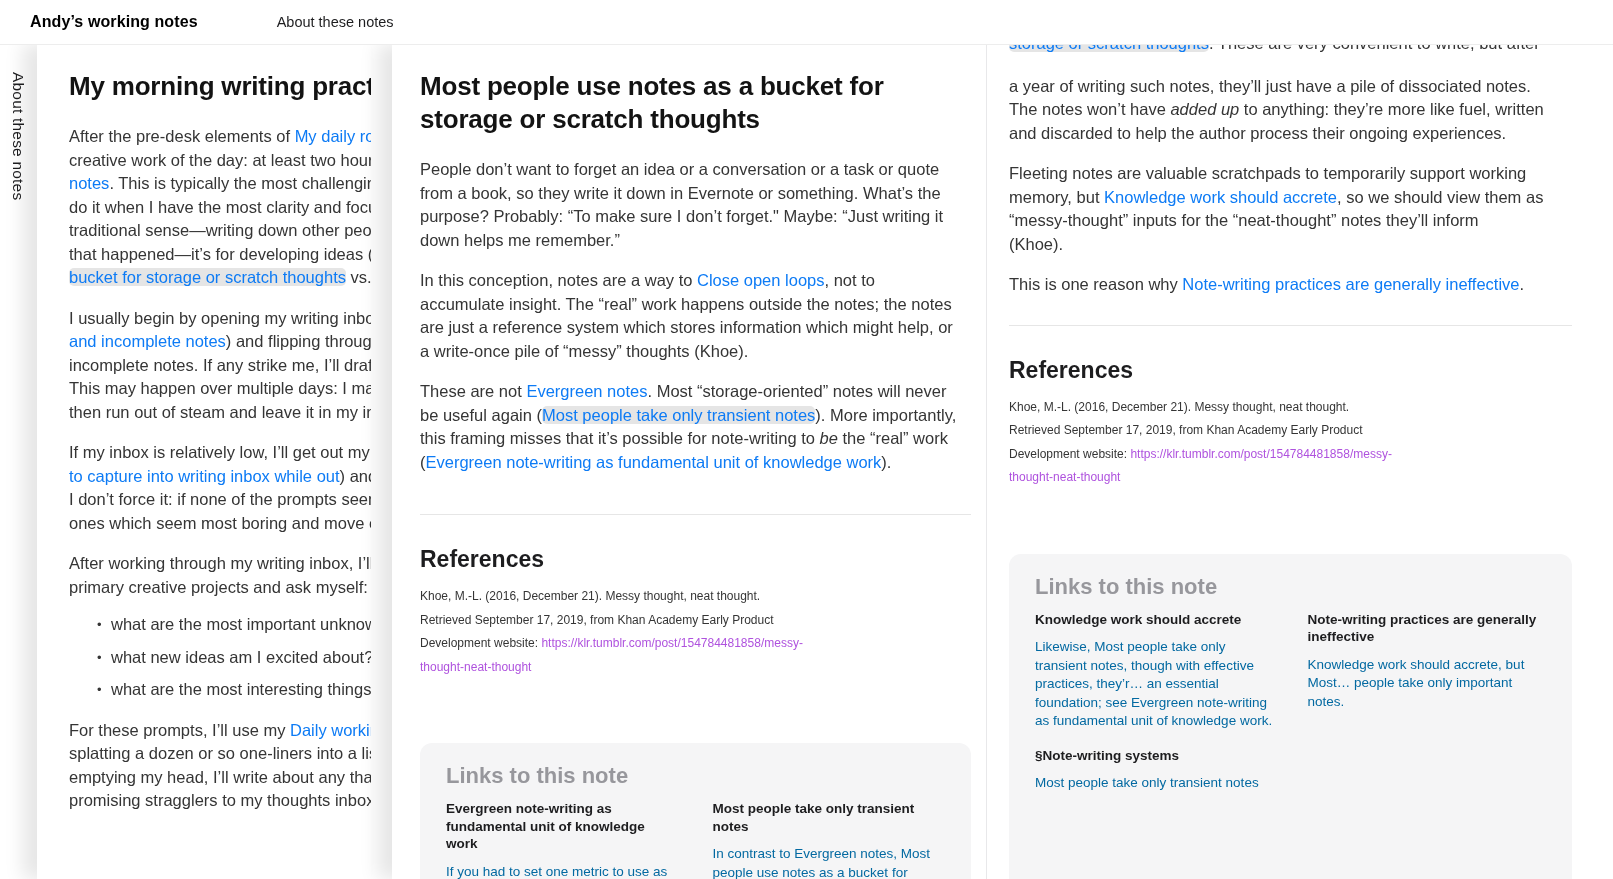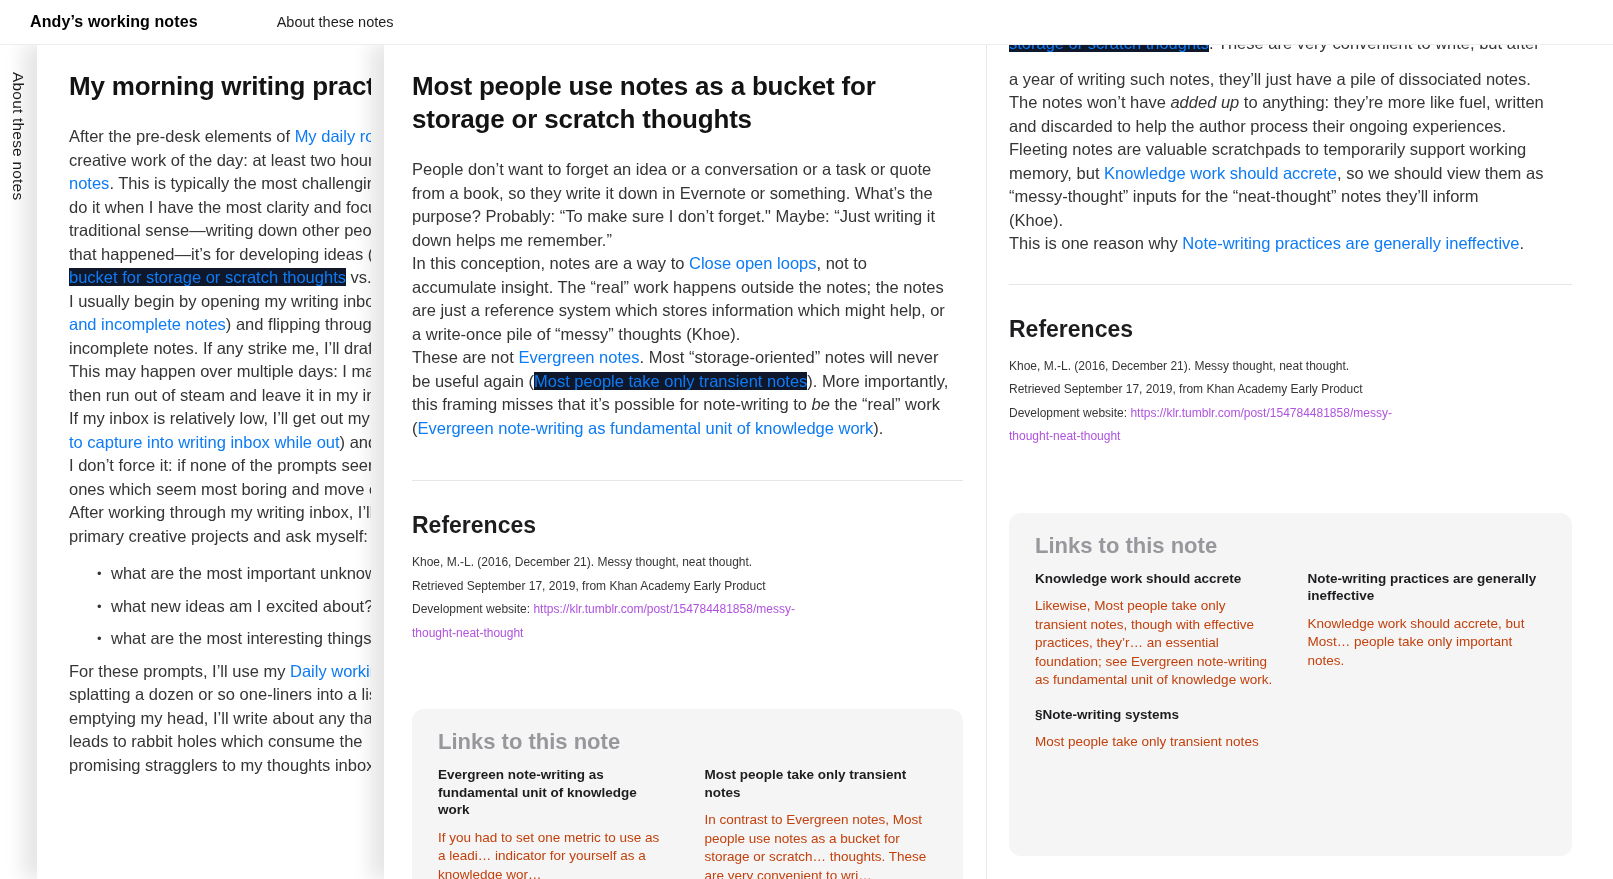--- a/index.html
+++ b/index.html
@@ -8,52 +8,52 @@
   .header{position:absolute;top:0;left:0;right:0;height:44px;background:#fff;z-index:60;
     display:flex;align-items:center;border-bottom:1px solid #ededed;gap:46px;}
   .header .site-title{margin-left:30px;font-size:16px;font-weight:700;color:#000;letter-spacing:.1px;cursor:pointer;}
   .header .nav-link{margin-left:33px;font-size:14.5px;color:#1d1d1f;cursor:pointer;}
   
   .panes{position:absolute;top:44px;left:0;right:0;bottom:0;}
   .pane{position:absolute;top:0;bottom:0;background:#fff;overflow:hidden;}
   .pane-collapsed{left:0;width:37px;z-index:1;cursor:pointer;}
   .v-label{writing-mode:vertical-rl;position:absolute;top:28px;left:9px;font-size:15.5px;color:#1d1d1f;letter-spacing:.2px;white-space:nowrap;}
   .pane-1{left:37px;width:334px;z-index:2;box-shadow:-14px 0 18px rgba(0,0,0,.10);}
-  .pane-2{left:384px;width:615px;z-index:3;box-shadow:-14px 0 18px rgba(0,0,0,.10);}
+  .pane-2{left:392px;width:615px;z-index:3;box-shadow:-14px 0 18px rgba(0,0,0,.10);}
   .pane-3{left:986px;width:627px;z-index:4;border-left:1px solid #e8e8ea;}
   .pane-1 .inner{padding:26px 0 0 32px;}
   .pane-2 .inner{padding:26px 36px 0 28px;}
   .pane-3 .inner{padding:0 42px 0 22px;}
   
   .note-title{font-size:26px;line-height:33px;font-weight:700;color:#131313;letter-spacing:-.2px;}
   .nowrap{white-space:nowrap;}
-  .para{font-size:16.5px;line-height:23.5px;color:#353535;}
+  .para{margin-top:17px;font-size:16.5px;line-height:23.5px;color:#353535;}
   .first-para{margin-top:22px;}
   .line{white-space:nowrap;}
   .flow{white-space:nowrap;}
   .clip-line{margin-top:-12px;font-size:16.5px;line-height:23.5px;color:#353535;white-space:nowrap;}
   .em{font-style:italic;}
   a.lnk{color:#0d7bf5;text-decoration:none;cursor:pointer;}
-  a.hl{background:#0f172a;border-radius:0;}
+  a.hl{background:#e5e5e5;border-radius:5px;}
   a.pu{color:#af52de;}
   .bullets{margin-top:14px;}
   .bullet-row{display:flex;margin-bottom:9px;font-size:16.5px;line-height:23.5px;color:#353535;white-space:nowrap;}
   .dot{width:14px;margin-left:28px;flex:none;font-size:13px;line-height:23.5px;color:#353535;}
   .divider{border:none;border-top:1px solid #e6e6e6;margin:40px 0 0 0;}
   .refs-heading{margin-top:30px;font-size:23px;line-height:28px;font-weight:600;color:#1d1d1f;}
   .ref-para{margin-top:12px;font-size:12px;line-height:23.5px;color:#353535;white-space:nowrap;}
   .pane-3 .divider{margin-top:28px;}
   
   .links-box{margin-top:64px;background:#f5f5f6;border-radius:12px;padding:22px 26px 40px 26px;}
   .pane-3 .links-box{padding-bottom:88px;}
   .links-heading{font-size:22px;font-weight:700;color:#97979c;line-height:21px;}
   .links-cols{display:grid;grid-template-columns:1fr 1fr;column-gap:34px;margin-top:14px;}
   .backlink-item{margin-bottom:16px;}
   .backlink-title{font-size:13.5px;line-height:17.5px;font-weight:700;color:#1d1d1f;cursor:pointer;}
-  .backlink-body{margin-top:10px;font-size:13.5px;line-height:18.5px;color:#c2410c;}
+  .backlink-body{margin-top:10px;font-size:13.5px;line-height:18.5px;color:#0369a1;}
 </style>
 </head>
 <body>
 
 <div class="header">
   <div class="site-title">Andy’s working notes</div>
   <div class="nav-link">About these notes</div>
 </div>
 
 <div class="panes">
@@ -103,21 +103,20 @@
             </div>
             <div class="bullet-row">
               <span class="dot">•</span>
               <span>what are the most interesting things</span>
             </div>
           </div>
           <div class="para">
             <div class="line"><span>For these prompts, I’ll use my </span><a class="lnk">Daily working log</a></div>
             <div class="line"><span>splatting a dozen or so one-liners into a list</span></div>
             <div class="line"><span>emptying my head, I’ll write about any that</span></div>
-            <div class="line"><span>leads to rabbit holes which consume the</span></div>
             <div class="line"><span>promising stragglers to my thoughts inbox</span></div>
           </div>
         </div>
     </div>
   </div>
 
   <div class="pane pane-2">
     <div class="inner">
       <div class="note-title">
         <div>Most people use notes as a bucket for</div>
@@ -148,21 +147,21 @@
             </div>
           </div>
       </div>
     </div>
   </div>
 
   <div class="pane pane-3">
     <div class="inner">
       <div class="clip-line" id="transient-clip"><a class="lnk hl">storage or scratch thoughts</a><span>. These are very convenient to write, but after</span></div>
       <div id="transient-body">
-          <div class="para flow" style="margin-top: 12px;"><span>a year of writing such notes, they’ll just have a pile of dissociated notes.<br>The notes won’t have </span><span class="em">added up</span><span> to anything: they’re more like fuel, written<br>and discarded to help the author process their ongoing experiences.</span></div>
+          <div class="para flow" style="margin-top: 19px;"><span>a year of writing such notes, they’ll just have a pile of dissociated notes.<br>The notes won’t have </span><span class="em">added up</span><span> to anything: they’re more like fuel, written<br>and discarded to help the author process their ongoing experiences.</span></div>
           <div class="para flow"><span>Fleeting notes are valuable scratchpads to temporarily support working<br>memory, but </span><a class="lnk">Knowledge work should accrete</a><span>, so we should view them as<br>“messy-thought” inputs for the “neat-thought” notes they’ll inform<br>(Khoe).</span></div>
           <div class="para flow"><span>This is one reason why </span><a class="lnk">Note-writing practices are generally ineffective</a><span>.</span></div>
         </div>
       <hr class="divider">
       <div class="refs-heading">References</div>
       <div class="ref-para" id="transient-ref"><span>Khoe, M.-L. (2016, December 21). Messy thought, neat thought.<br>Retrieved September 17, 2019, from Khan Academy Early Product<br>Development website: </span><a class="lnk pu">https://klr.tumblr.com/post/154784481858/messy-<br>thought-neat-thought</a></div>
       <div class="links-box">
         <div class="links-heading">Links to this note</div>
         <div class="links-cols" id="transient-links">
             <div>

